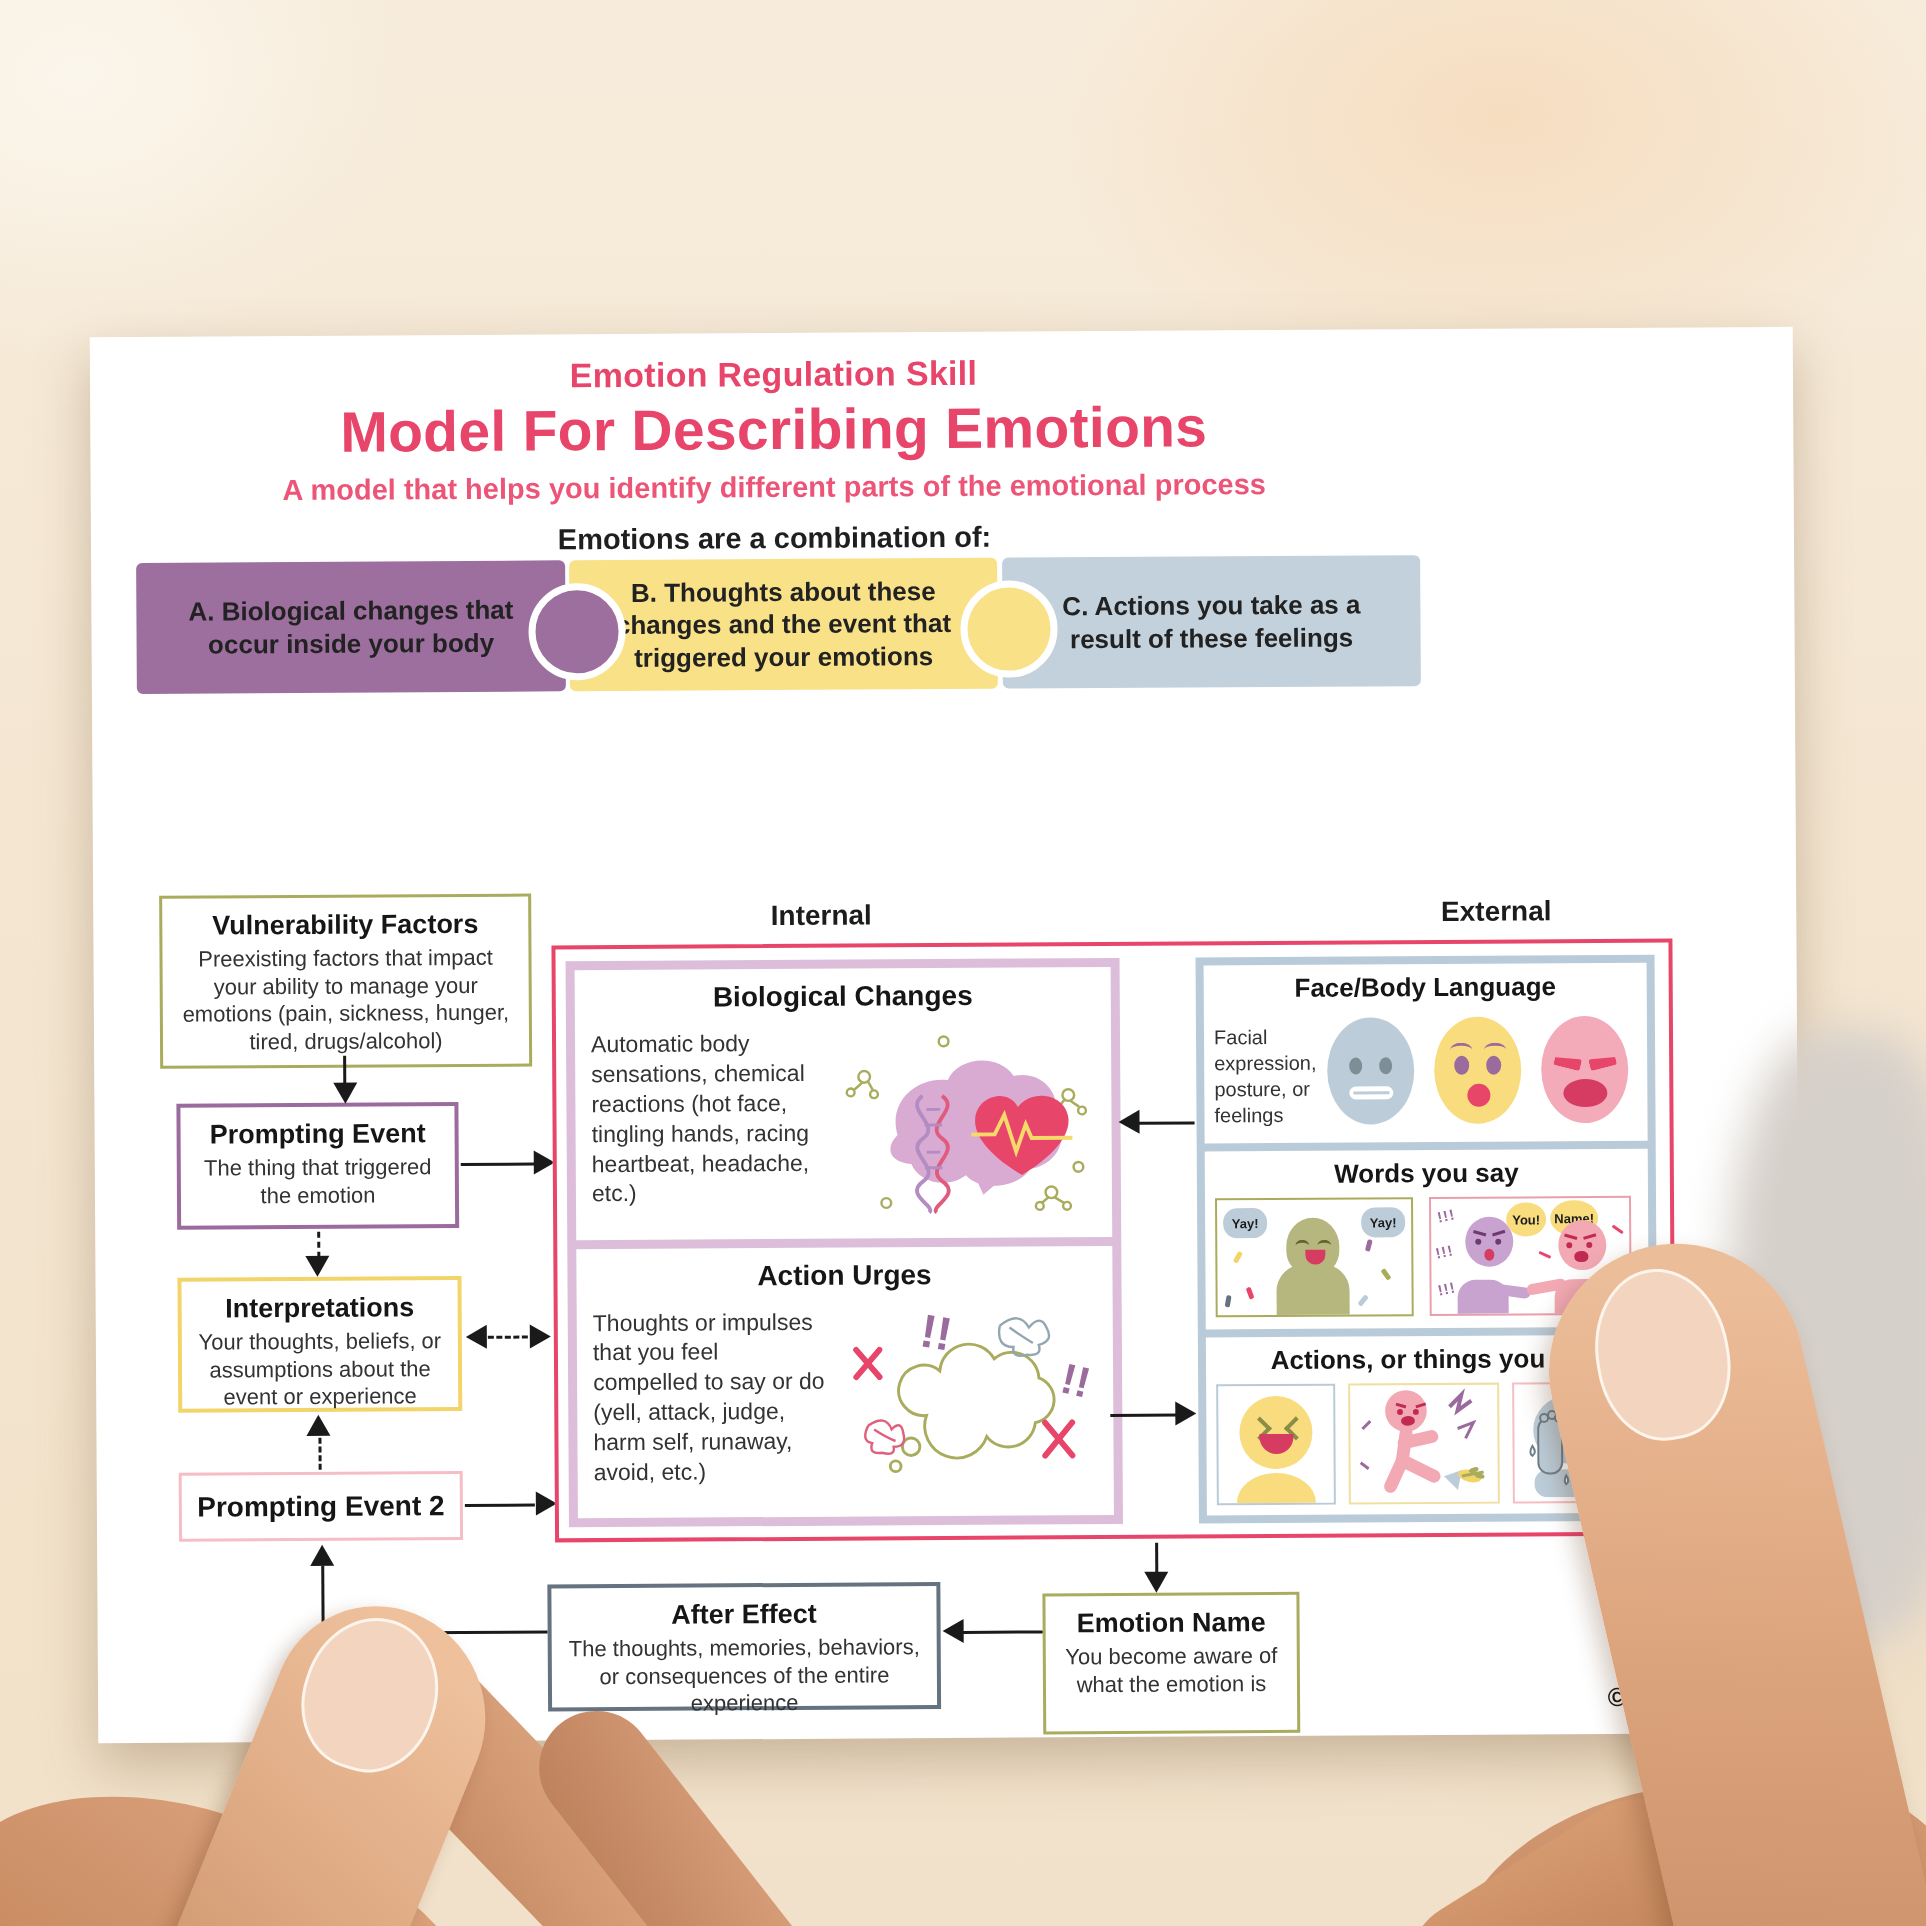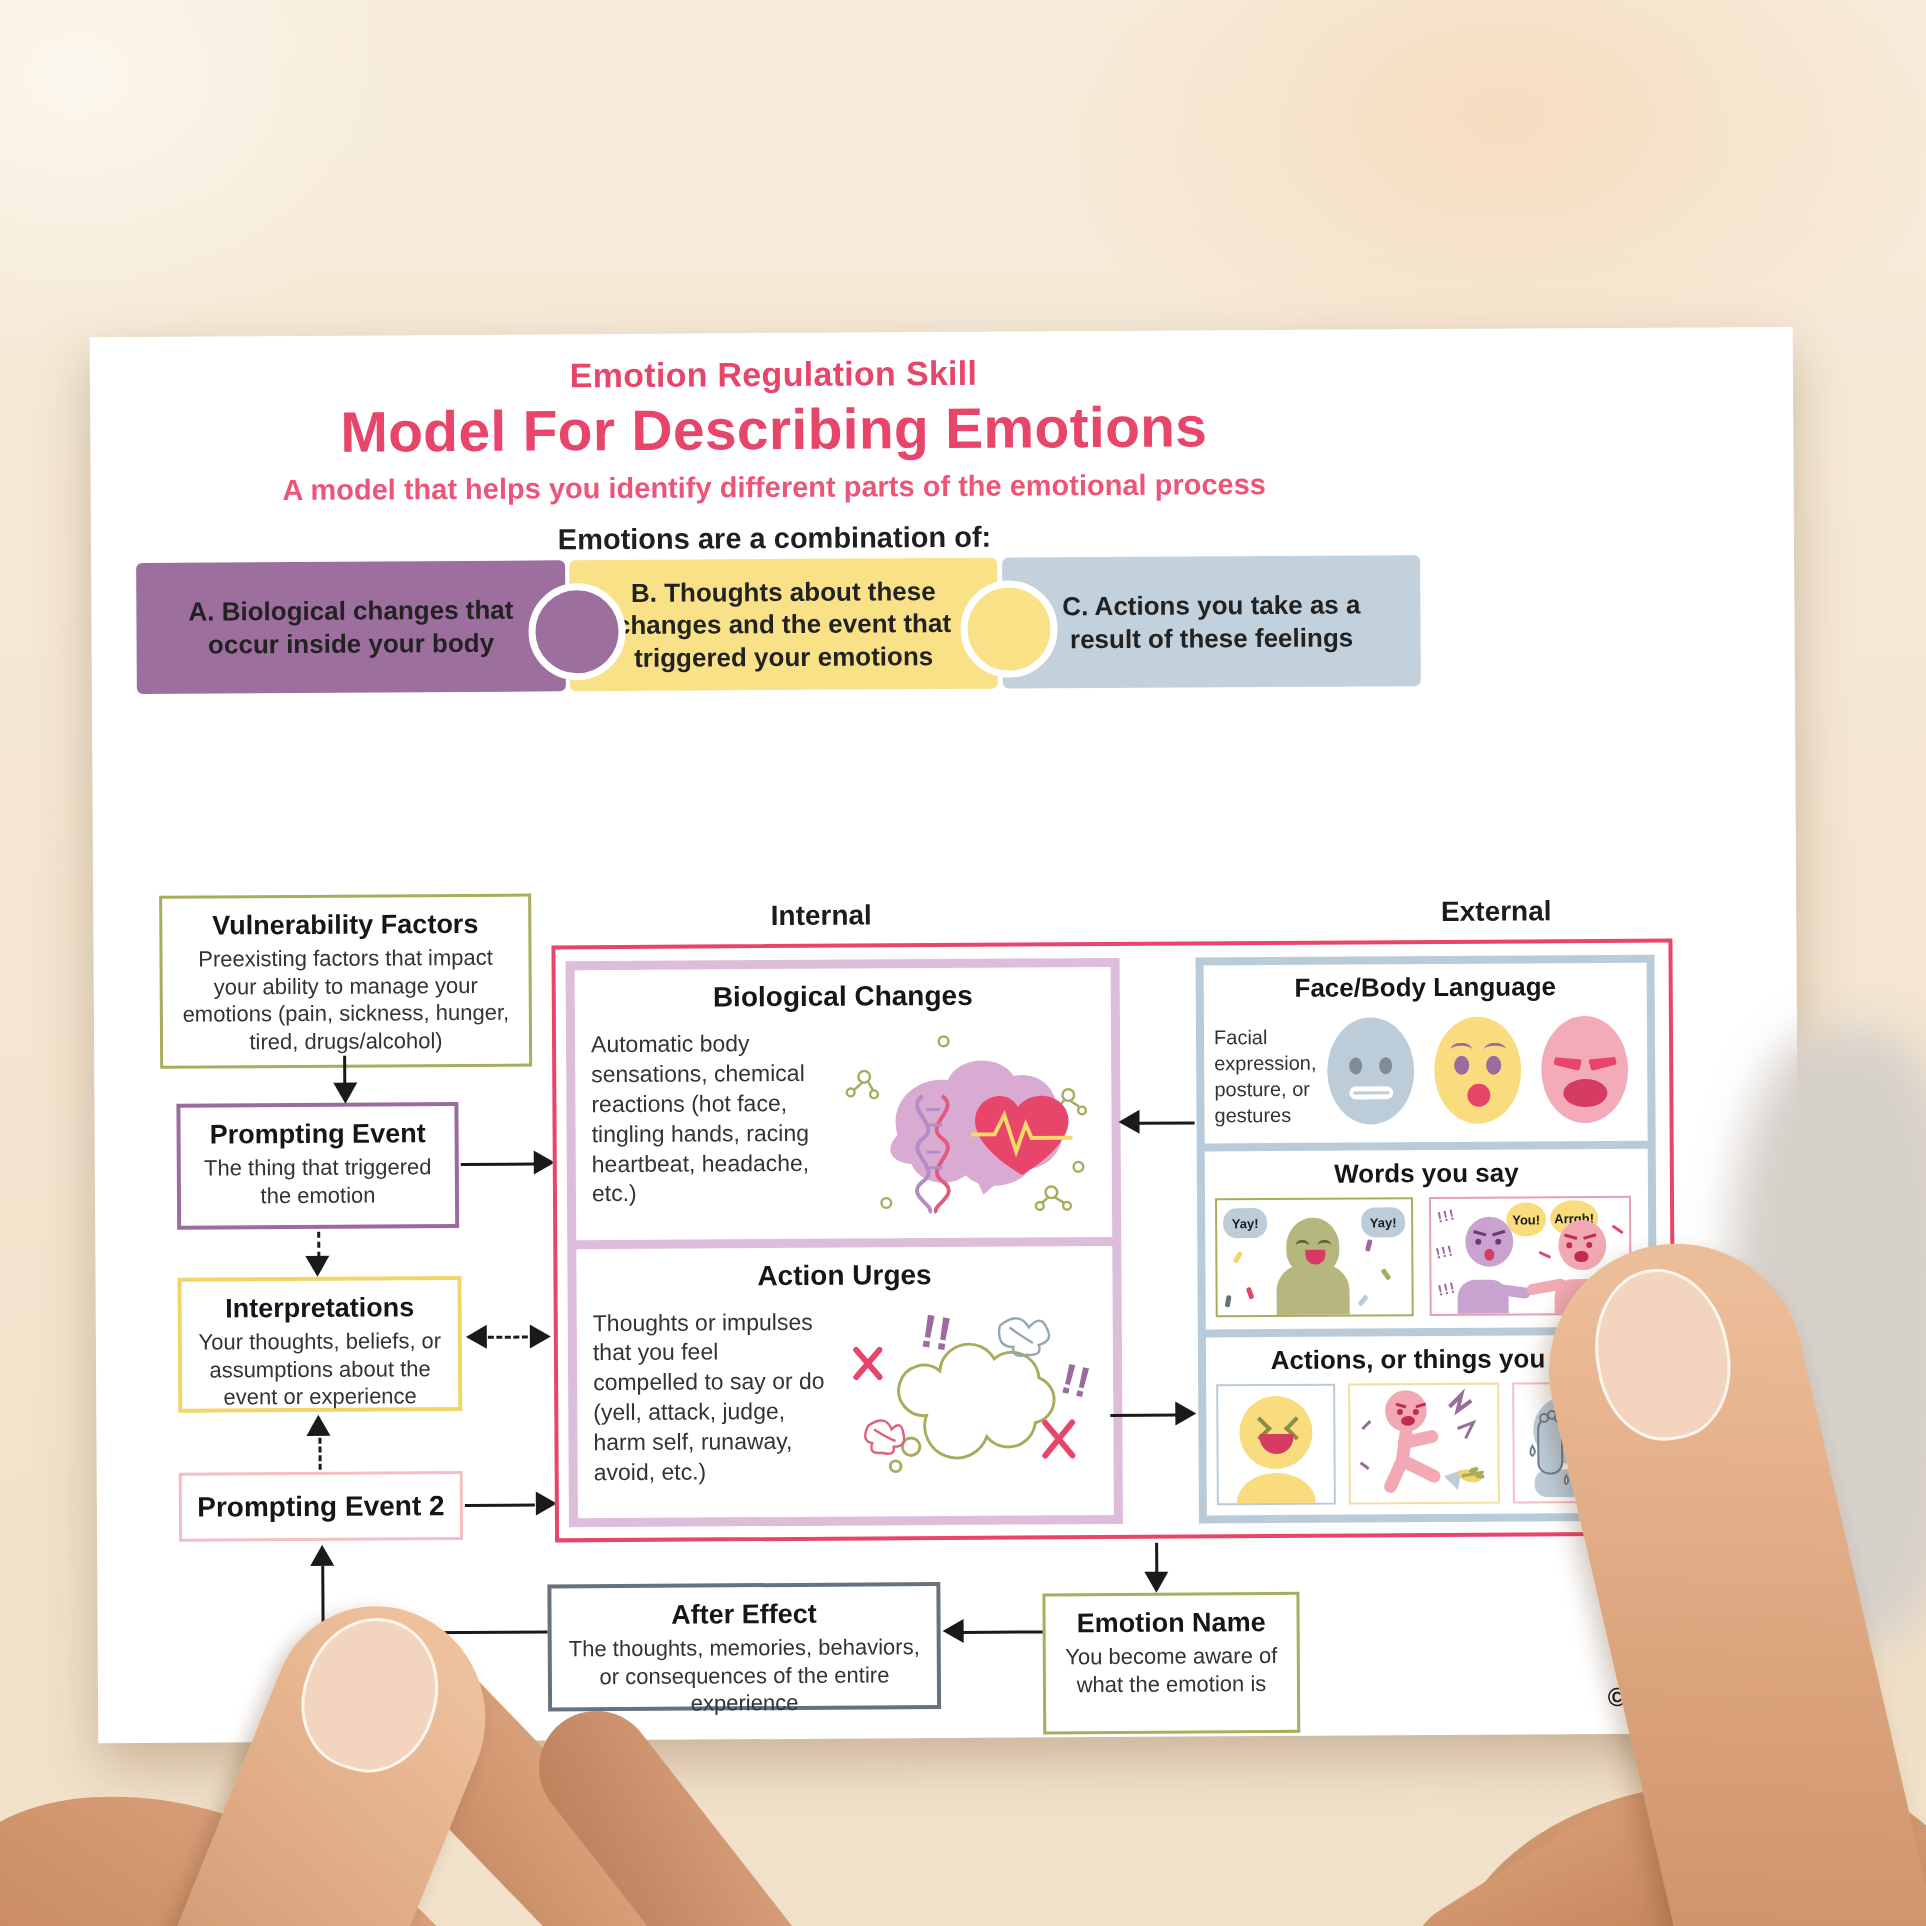--- a/index.html
+++ b/index.html
@@ -250,21 +250,21 @@
             <path d="M40,130 q18,-12 24,4 q10,-10 12,4 q4,14 -10,14 q2,10 -12,6 q-14,2 -10,-10 q-12,-2 -4,-18 M46,134 q12,8 22,12" fill="none" stroke="#e0607f" stroke-width="2.5"></path>
           </svg>
         </div>
       </div>
     </div>
 
     <div class="abs extwrap">
       <div class="cell">
         <h5>Face/Body Language</h5>
         <div class="cellrow" style="padding-left:10px;">
-          <div class="smalltext">Facial expression, posture, or gestures</div>
+          <div class="smalltext">Facial expression, posture, or feelings</div>
           <div class="faces">
             <div class="face f-neutral">
               <span class="eye l"></span>
                 <span class="eye r"></span>
               <span class="mouth"></span>
             </div>
             <div class="face f-surprised">
               <span class="brow l"></span>
                 <span class="brow r"></span>
               <span class="eye l"></span>
@@ -306,21 +306,21 @@
             <div class="arg-head" style="left:34px;top:18px;background:#c9a3cf;">
               <span class="dot" style="left:10px;top:22px;background:#6d3b74;"></span>
               <span class="dot" style="left:30px;top:22px;background:#6d3b74;"></span>
               <span style="position:absolute;left:8px;top:15px;width:13px;height:3px;background:#6d3b74;transform:rotate(16deg);"></span>
               <span style="position:absolute;left:27px;top:15px;width:13px;height:3px;background:#6d3b74;transform:rotate(-16deg);"></span>
               <span style="position:absolute;left:19px;top:32px;width:10px;height:12px;border-radius:50%;background:#d63b62;"></span>
             </div>
             <div class="arg-body" style="left:26px;background:#c9a3cf;"></div>
             <div class="arg-arm" style="left:59px;top:87px;background:#c9a3cf;transform:rotate(8deg);"></div>
             <div class="bubble yellow" style="left:75px;top:4px;width:40px;height:34px;">You!</div>
-            <div class="bubble yellow" style="left:119px;top:2px;width:48px;height:36px;">Arrgh!</div>
+            <div class="bubble yellow" style="left:119px;top:2px;width:48px;height:36px;">Name!</div>
             <div class="arg-head" style="left:127px;top:22px;background:#f2a9b4;">
               <span class="dot" style="left:8px;top:22px;background:#c12a52;"></span>
               <span class="dot" style="left:28px;top:22px;background:#c12a52;"></span>
               <span style="position:absolute;left:6px;top:15px;width:13px;height:3px;background:#c12a52;transform:rotate(16deg);"></span>
               <span style="position:absolute;left:25px;top:15px;width:13px;height:3px;background:#c12a52;transform:rotate(-16deg);"></span>
               <span style="position:absolute;left:16px;top:31px;width:14px;height:11px;border-radius:45%;background:#c12a52;"></span>
             </div>
             <div class="arg-body" style="left:123px;background:#f2a9b4;"></div>
             <div class="arg-arm" style="left:95px;top:83px;background:#f2a9b4;transform:rotate(-10deg);"></div>
             <span class="zig" style="left:180px;top:30px;transform:rotate(35deg);"></span>

